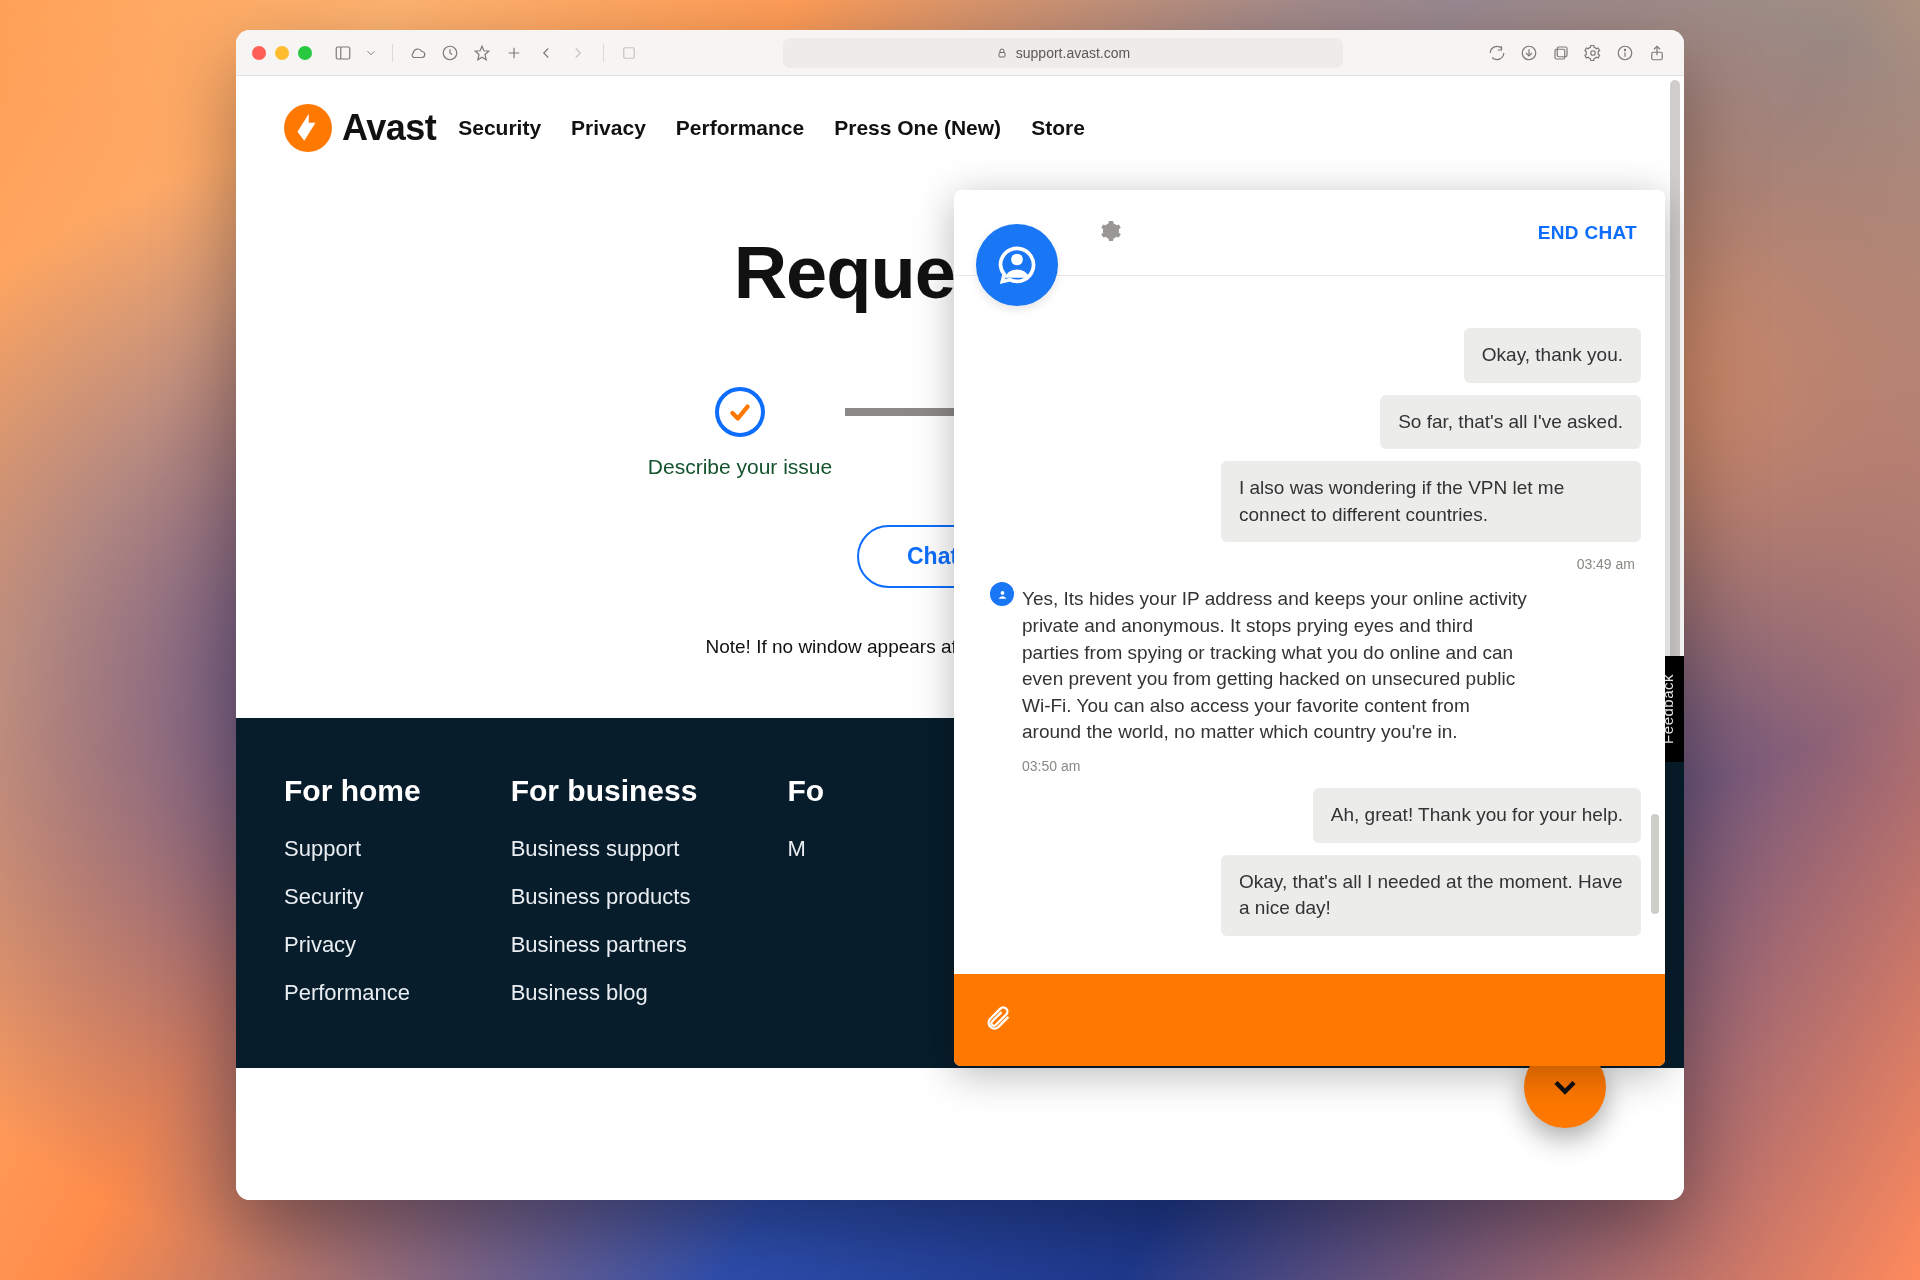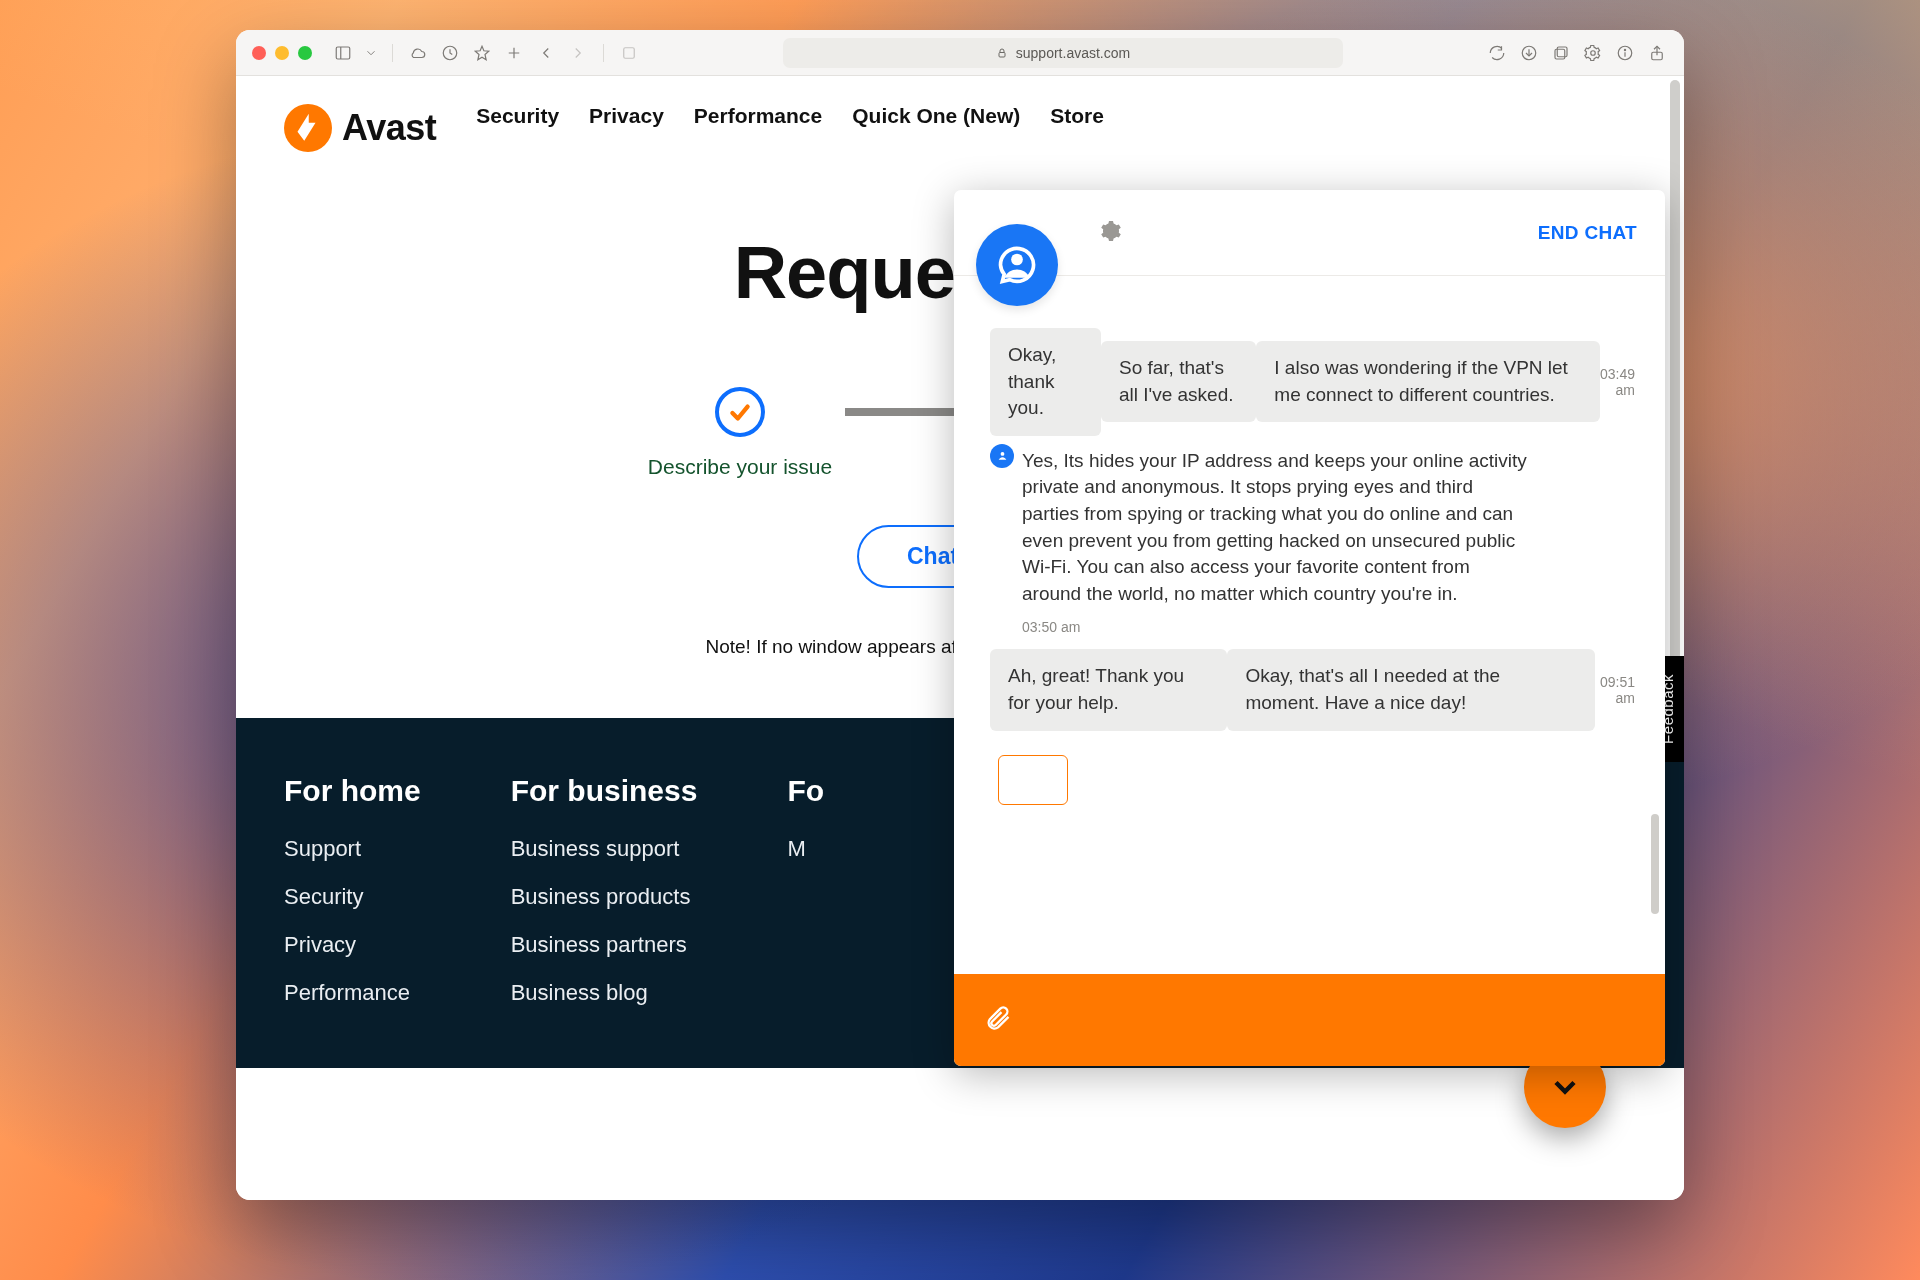--- a/index.html
+++ b/index.html
@@ -60,21 +60,21 @@
 .addr .lock{ width:12px; height:12px; }
 .tb-right{ display:flex; gap:10px; align-items:center; }
 
 
 .page { position:relative; height:calc(100% - 46px); overflow:hidden; background:#fff; }
 
 
 .page-scrollbar{ position:absolute; right:4px; top:4px; width:10px; height:640px; background:#cfcecb; border-radius:6px; }
 
 
-.site-header{ display:flex; align-items:flex-start; gap:40px; padding:28px 48px 18px; }
+.site-header{ display:flex; align-items:center; gap:22px; padding:28px 48px 18px; }
 .logo{ display:flex; align-items:center; gap:10px; }
 .logo-mark{ width:48px; height:48px; border-radius:50%; background:#ff7800; display:flex; align-items:center; justify-content:center; }
 .logo-mark svg{ width:30px; height:30px; fill:#fff; }
 .logo-text{ font-size:36px; font-weight:700; color:#111; letter-spacing:-0.5px; }
 .nav{ display:flex; gap:30px; }
 .nav a{ font-size:21px; font-weight:600; color:#111; text-decoration:none; }
 
 
 .hero{ text-align:center; padding:60px 40px 0; }
 .hero h1{ font-size:74px; font-weight:700; color:#111; letter-spacing:-1px; }
@@ -117,21 +117,21 @@
 .chat-body{ flex:1; padding:18px 24px 10px 36px; overflow:hidden; position:relative; }
 .chat-scrollbar{ position:absolute; right:6px; top:510px; width:8px; height:100px; background:#cfcdc9; border-radius:5px; }
 .msg{ max-width:440px; padding:14px 18px; border-radius:6px; font-size:19px; line-height:1.4; color:#333; margin-bottom:12px; }
 .msg.user{ background:#ececeb; margin-left:auto; text-align:left; }
 .msg.agent{ background:transparent; padding:0 0 0 32px; margin-left:0; max-width:540px; position:relative; }
 .agent-mini{ position:absolute; left:0; top:-4px; width:24px; height:24px; border-radius:50%; background:#1976f5; display:flex; align-items:center; justify-content:center; }
 .agent-mini svg{ width:13px; height:13px; fill:#fff;}
 .timestamp{ font-size:14px; color:#8a8884; margin:2px 0 14px; }
 .timestamp.right{ text-align:right; padding-right:6px; }
 .timestamp.left{ text-align:left; padding-left:32px; }
-.user-stack{ display:flex; flex-direction:row; align-items:center; margin-top:6px; }
+.user-stack{ display:flex; flex-direction:column; align-items:flex-end; margin-top:6px; }
 .typing{ width:70px; height:50px; border:1.5px solid #ff7800; border-radius:6px; display:flex; align-items:center; justify-content:center; gap:6px; margin-top:12px; margin-left:8px; }
 
 .chat-input{ height:92px; background:#ff7800; display:flex; align-items:center; padding:0 30px; gap:18px; }
 .chat-input .field{ flex:1; border:none; border-bottom:1.5px solid rgba(255,255,255,0.8); background:transparent; font-size:21px; color:#fff; padding:10px 2px; outline:none; }
 .chat-input .field::placeholder{ color:#ffe2c7; }
 .attach svg{ width:28px; height:28px; stroke:#fff; fill:none; stroke-width:2; }
 
 </style>
 </head>
 <body>
@@ -258,21 +258,21 @@
             <svg viewBox="0 0 24 24">
                 <path d="M4 20 L14 4 L14 12 L20 12 L10 28 Z" transform="translate(0,-3) scale(0.9)"></path>
               </svg>
           </div>
           <span class="logo-text">Avast</span>
         </div>
         <nav class="nav">
           <a>Security</a>
           <a>Privacy</a>
           <a>Performance</a>
-          <a>Quick One (New)</a>
+          <a>Press One (New)</a>
           <a>Store</a>
         </nav>
       </div>
 
       <div class="hero">
         <h1>Request help</h1>
 
         <div class="stepper">
           <div class="step">
             <div class="circle">

